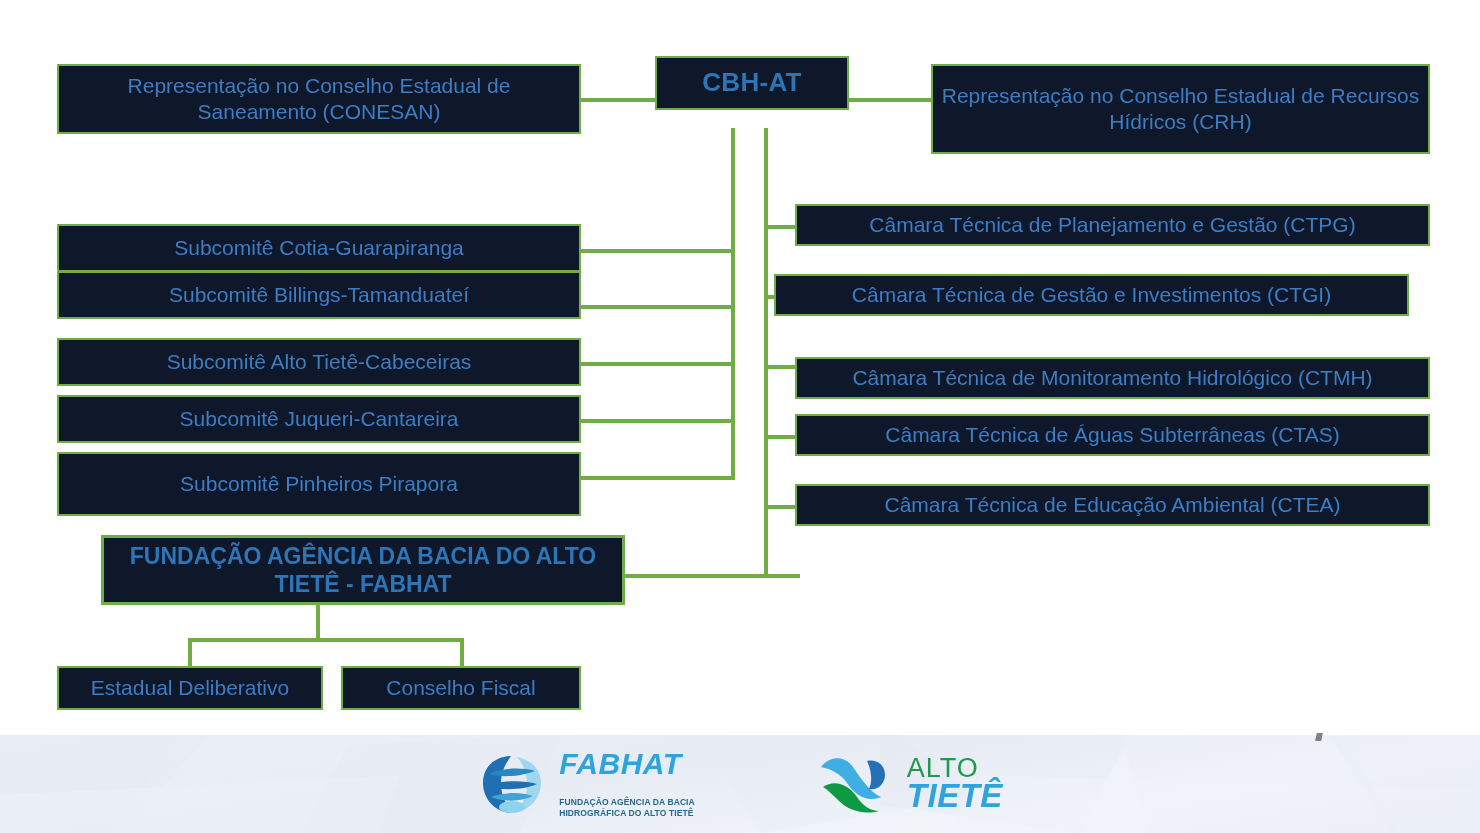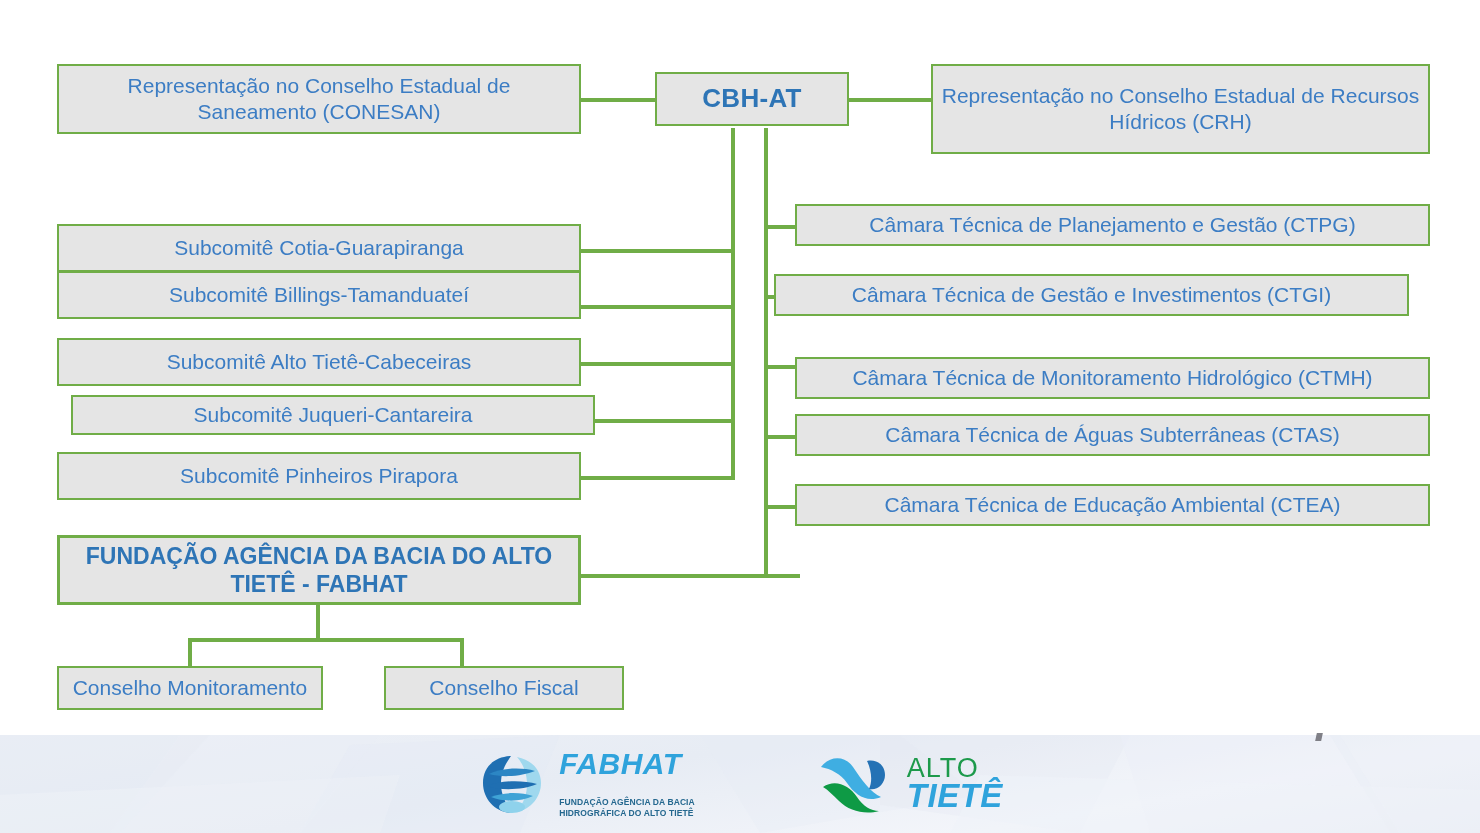--- a/index.html
+++ b/index.html
@@ -17,33 +17,33 @@
     height: 833px;
     background: #ffffff;
     overflow: hidden;
   }
 
   
   .node {
     position: absolute;
     box-sizing: border-box;
     border: 2px solid #70AD47;
-    background: #e5e5e5;
+    background: #0f172a;
     color: #3C7DC4;
     display: flex;
     align-items: center;
     justify-content: center;
     text-align: center;
     line-height: 1.22;
     font-size: 21px;
     padding: 2px 8px;
     z-index: 3;
   }
   .node.thick { border-width: 3px; }
-  .node.bold  { font-weight: bold; color: #2E75B6; }
+  .node.bold  { font-weight: bold; color: #2E75B6; margin-left: 44px; }
   .node .lbl { display: block; width: 100%; }
 
   
   #root-node {
     font-size: 26px;
     font-weight: bold;
     color: #2E75B6;
     letter-spacing: .3px;
   }
 
@@ -158,41 +158,41 @@
 
   <div class="conn v" style="left:316px; top:604px; height:36px;"></div>
   <div class="conn h" style="left:188px; top:638px; width:276px;"></div>
   <div class="conn v" style="left:188px; top:638px; height:30px;"></div>
   <div class="conn v" style="left:460px; top:638px; height:30px;"></div>
 
   <div class="node" style="left:57px; top:64px; width:524px; height:70px;">
     <span class="lbl">Representação no Conselho Estadual de Saneamento (CONESAN)</span>
   </div>
 
-  <div id="root-node" class="node" style="left:655px; top:72px; width:194px; height:54px;">
+  <div id="root-node" class="node" style="left:655px; top:56px; width:194px; height:54px;">
     <span class="lbl">CBH-AT</span>
   </div>
 
   <div class="node" style="left:931px; top:64px; width:499px; height:90px;">
     <span class="lbl">Representação no Conselho Estadual de Recursos Hídricos (CRH)</span>
   </div>
 
   <div class="node" style="left:57px; top:224px; width:524px; height:48px;">
     <span class="lbl">Subcomitê Cotia-Guarapiranga</span>
   </div>
   <div class="node" style="left:57px; top:271px; width:524px; height:48px;">
     <span class="lbl">Subcomitê Billings-Tamanduateí</span>
   </div>
   <div class="node" style="left:57px; top:338px; width:524px; height:48px;">
     <span class="lbl">Subcomitê Alto Tietê-Cabeceiras</span>
   </div>
-  <div class="node" style="left:71px; top:395px; width:524px; height:40px;">
+  <div class="node" style="left:57px; top:395px; width:524px; height:48px;">
     <span class="lbl">Subcomitê Juqueri-Cantareira</span>
   </div>
-  <div class="node" style="left:57px; top:452px; width:524px; height:48px;">
+  <div class="node" style="left:57px; top:452px; width:524px; height:64px;">
     <span class="lbl">Subcomitê Pinheiros Pirapora</span>
   </div>
 
   <div class="node" style="left:795px; top:204px; width:635px; height:42px;">
     <span class="lbl">Câmara Técnica de Planejamento e Gestão (CTPG)</span>
   </div>
   <div class="node" style="left:774px; top:274px; width:635px; height:42px;">
     <span class="lbl">Câmara Técnica de Gestão e Investimentos (CTGI)</span>
   </div>
   <div class="node" style="left:795px; top:357px; width:635px; height:42px;">
@@ -203,23 +203,23 @@
   </div>
   <div class="node" style="left:795px; top:484px; width:635px; height:42px;">
     <span class="lbl">Câmara Técnica de Educação Ambiental (CTEA)</span>
   </div>
 
   <div class="node thick bold" style="left:57px; top:535px; width:524px; height:70px; font-size:23px;">
     <span class="lbl">FUNDAÇÃO AGÊNCIA DA BACIA DO ALTO TIETÊ - FABHAT</span>
   </div>
 
   <div class="node" style="left:57px; top:666px; width:266px; height:44px;">
-    <span class="lbl">Conselho Monitoramento</span>
-  </div>
-  <div class="node" style="left:341px; top:666px; width:240px; height:44px;margin-left:43px;">
+    <span class="lbl">Estadual Deliberativo</span>
+  </div>
+  <div class="node" style="left:341px; top:666px; width:240px; height:44px;">
     <span class="lbl">Conselho Fiscal</span>
   </div>
 
   <div class="speck"></div>
 
   <div id="footer-band">
     <svg class="facet" width="1480" height="98" viewBox="0 0 1480 98" style="left:0; top:0;">
       <polygon points="0,0 210,0 120,98 0,98" fill="#dfe5f0" opacity=".55"></polygon>
       <polygon points="180,0 380,0 300,98 110,98" fill="#e8ecf5" opacity=".7"></polygon>
       <polygon points="350,10 560,0 520,98 300,98" fill="#e2e8f3" opacity=".5"></polygon>

